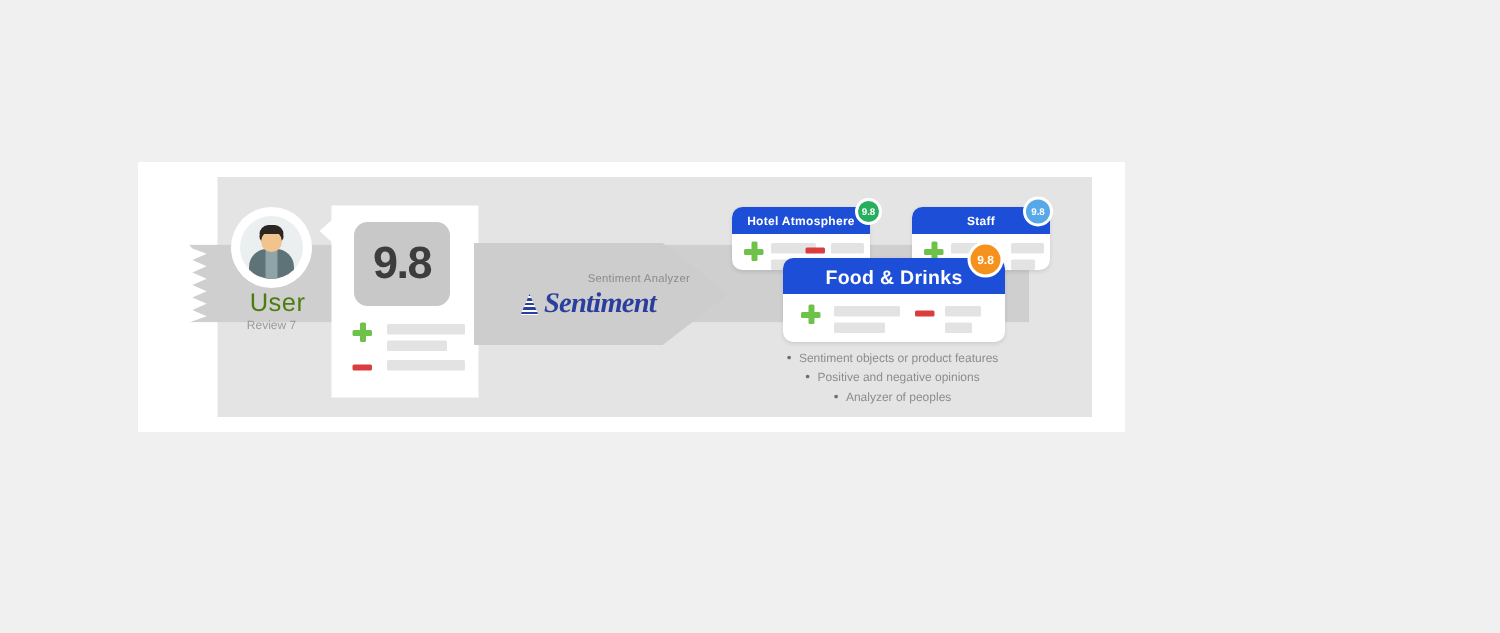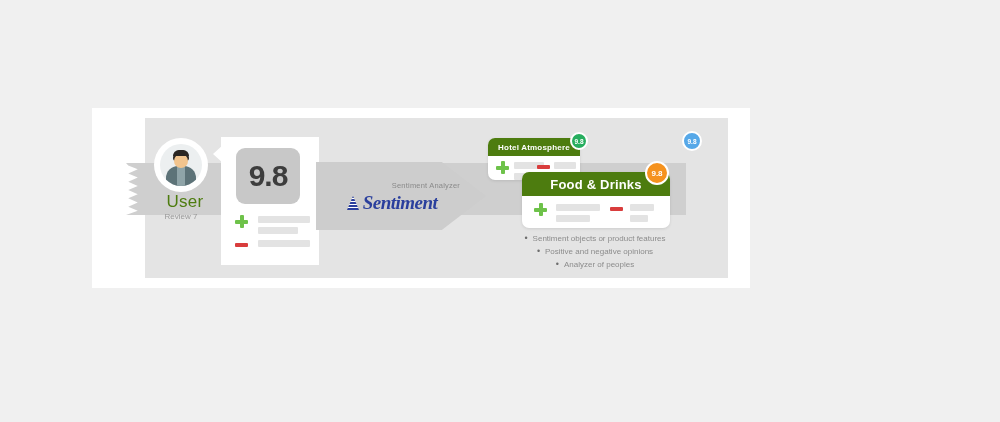--- a/index.html
+++ b/index.html
@@ -119,21 +119,21 @@
   .logo-mark{
     position:absolute;left:347px;top:196px;width:12px;height:14px;
     background:repeating-linear-gradient(to bottom,#2a3f9d 0 1.5px,#ffffff 1.5px 3px);
     -webkit-clip-path:polygon(50% 0%,100% 100%,0% 100%);
     clip-path:polygon(50% 0%,100% 100%,0% 100%);
   }
 
   
   .acard{position:absolute;background:#ffffff;border-radius:7px;
     box-shadow:0 1px 3px rgba(0,0,0,.10);}
-  .ahead{background:#4d7c0f;border-radius:7px 7px 0 0;
+  .ahead{background:#1d4ed8;border-radius:7px 7px 0 0;
     display:flex;align-items:center;justify-content:center;}
   .ahead span{color:#ffffff;font-weight:bold;letter-spacing:.2px;}
   .abody{position:relative;}
 
   .card1{left:488px;top:138px;width:92px;height:42px;}
   .card1 .ahead{height:18px;}
   .card1 .ahead span{font-size:8px;}
   .card2{left:608px;top:138px;width:92px;height:42px;}
   .card2 .ahead{height:18px;}
   .card2 .ahead span{font-size:8px;}
@@ -222,20 +222,38 @@
           <div class="icon-minus"></div>
         </div>
       <div style="position:absolute;left:66px;top:6px;">
         <div class="bar" style="width:22px;"></div>
         <div class="bar" style="width:16px;"></div>
       </div>
     </div>
   </div>
   <div class="badge badge-green">9.8</div>
 
+  <div class="acard card2">
+    <div class="ahead">
+      <span>Staff</span>
+    </div>
+    <div class="abody">
+      <div style="position:absolute;left:8px;top:5px;">
+          <div class="icon-plus"></div>
+        </div>
+      <div style="position:absolute;left:26px;top:6px;">
+        <div class="bar" style="width:30px;"></div>
+        <div class="bar" style="width:22px;"></div>
+      </div>
+      <div style="position:absolute;left:66px;top:6px;">
+        <div class="bar" style="width:22px;"></div>
+        <div class="bar" style="width:16px;"></div>
+      </div>
+    </div>
+  </div>
   <div class="badge badge-blue">9.8</div>
 
   <div class="acard card3">
     <div class="ahead">
       <span>Food &amp; Drinks</span>
     </div>
     <div class="abody">
       <div style="position:absolute;left:12px;top:7px;">
           <div class="icon-plus"></div>
         </div>

